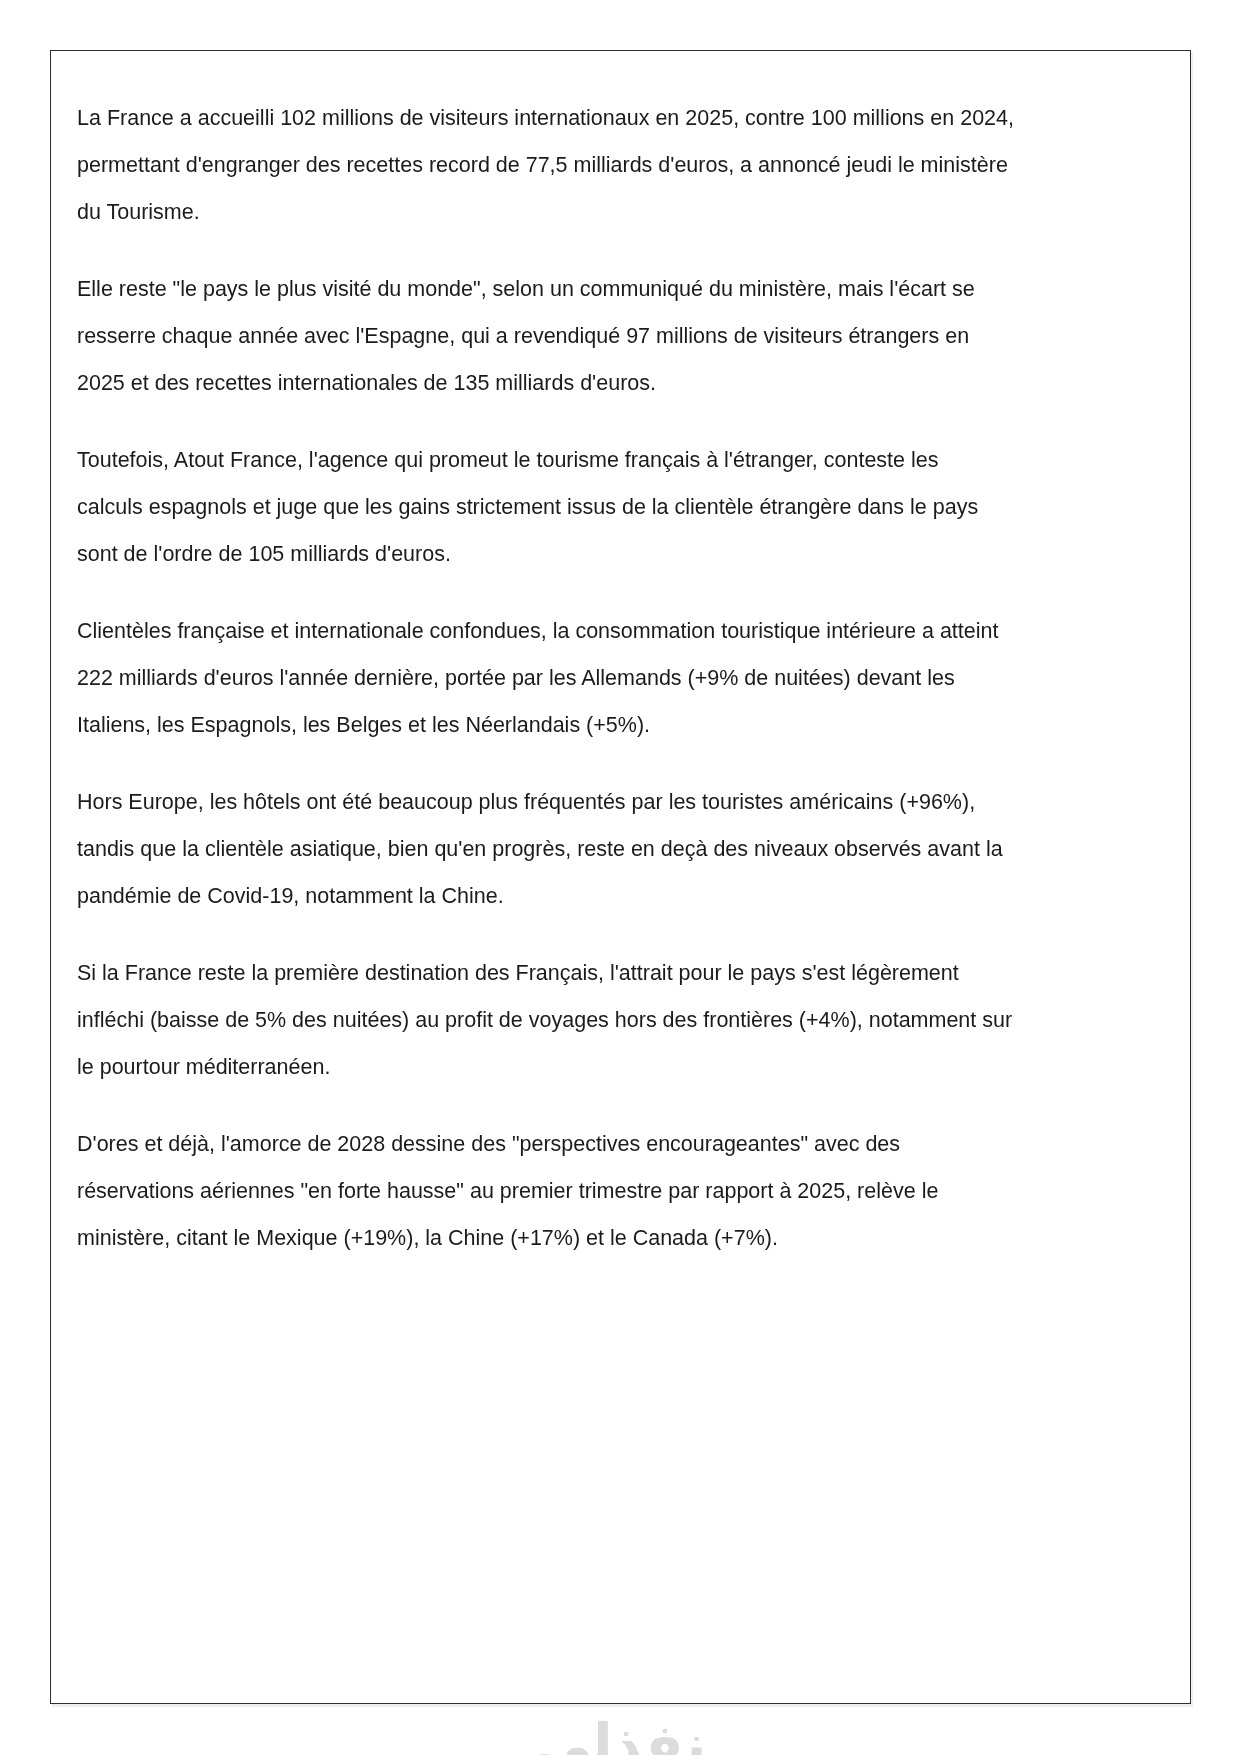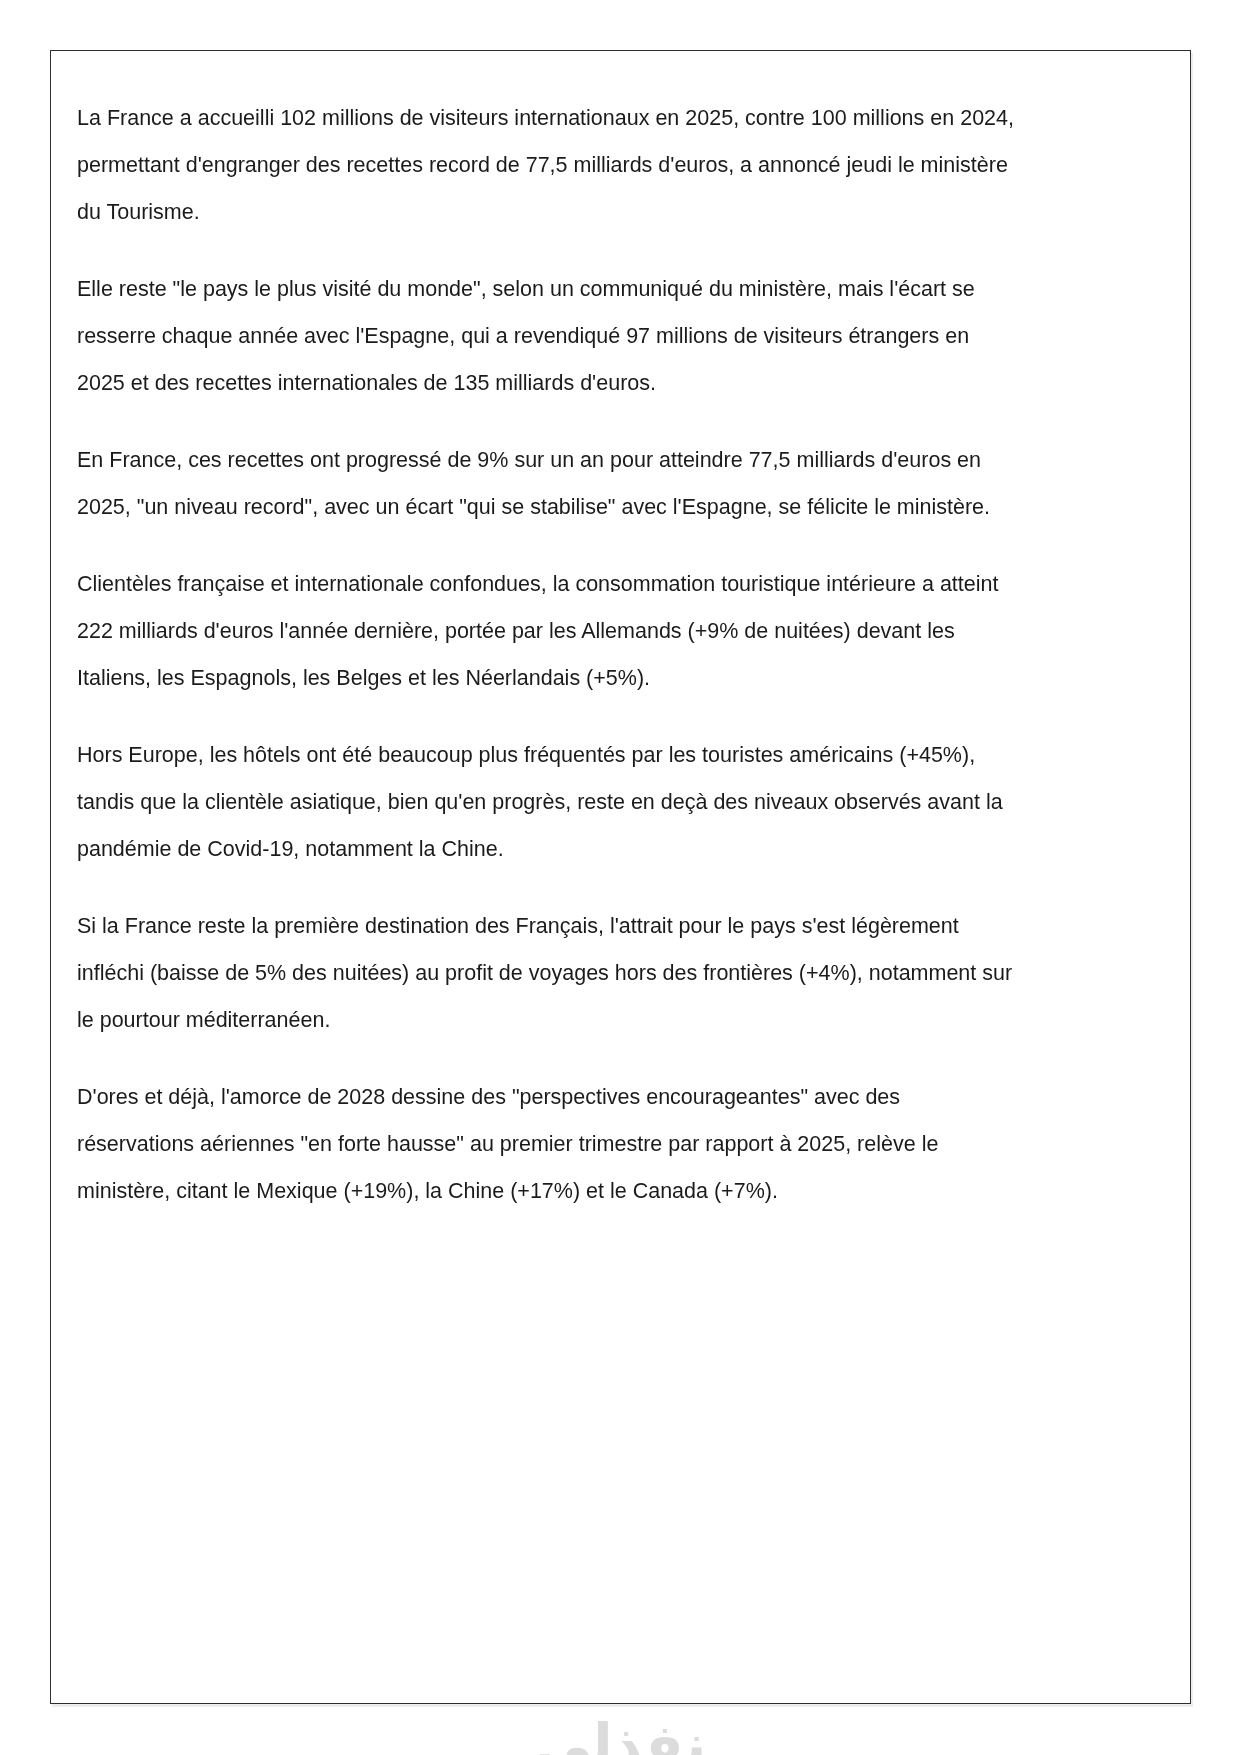--- a/index.html
+++ b/index.html
@@ -77,26 +77,27 @@
 <body>
 
 <div class="page">
   <div class="content">
     <p>La France a accueilli 102 millions de visiteurs internationaux en 2025, contre 100 millions en 2024,
 permettant d'engranger des recettes record de 77,5 milliards d'euros, a annoncé jeudi le ministère
 du Tourisme.</p>
     <p>Elle reste "le pays le plus visité du monde", selon un communiqué du ministère, mais l'écart se
 resserre chaque année avec l'Espagne, qui a revendiqué 97 millions de visiteurs étrangers en
 2025 et des recettes internationales de 135 milliards d'euros.</p>
-    <p>En France, ces recettes ont progressé de 9% sur un an pour atteindre 77,5 milliards d'euros en
-2025, "un niveau record", avec un écart "qui se stabilise" avec l'Espagne, se félicite le ministère.</p>
+    <p>Toutefois, Atout France, l'agence qui promeut le tourisme français à l'étranger, conteste les
+calculs espagnols et juge que les gains strictement issus de la clientèle étrangère dans le pays
+sont de l'ordre de 105 milliards d'euros.</p>
     <p>Clientèles française et internationale confondues, la consommation touristique intérieure a atteint
 222 milliards d'euros l'année dernière, portée par les Allemands (+9% de nuitées) devant les
 Italiens, les Espagnols, les Belges et les Néerlandais (+5%).</p>
-    <p>Hors Europe, les hôtels ont été beaucoup plus fréquentés par les touristes américains (+45%),
+    <p>Hors Europe, les hôtels ont été beaucoup plus fréquentés par les touristes américains (+96%),
 tandis que la clientèle asiatique, bien qu'en progrès, reste en deçà des niveaux observés avant la
 pandémie de Covid-19, notamment la Chine.</p>
     <p>Si la France reste la première destination des Français, l'attrait pour le pays s'est légèrement
 infléchi (baisse de 5% des nuitées) au profit de voyages hors des frontières (+4%), notamment sur
 le pourtour méditerranéen.</p>
     <p>D'ores et déjà, l'amorce de 2028 dessine des "perspectives encourageantes" avec des
 réservations aériennes "en forte hausse" au premier trimestre par rapport à 2025, relève le
 ministère, citant le Mexique (+19%), la Chine (+17%) et le Canada (+7%).</p>
   </div>
 </div>

